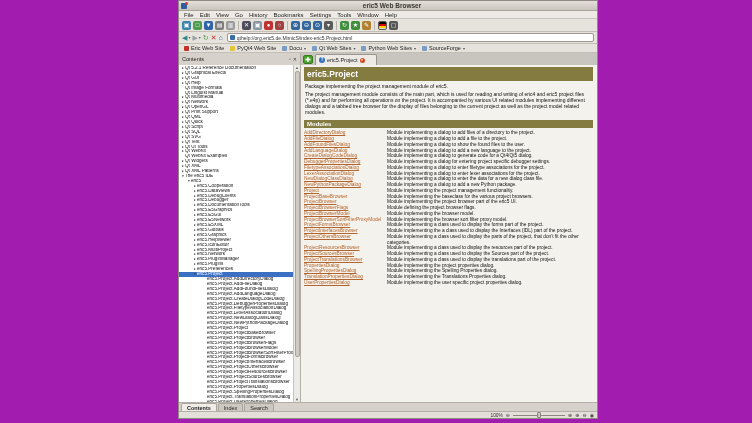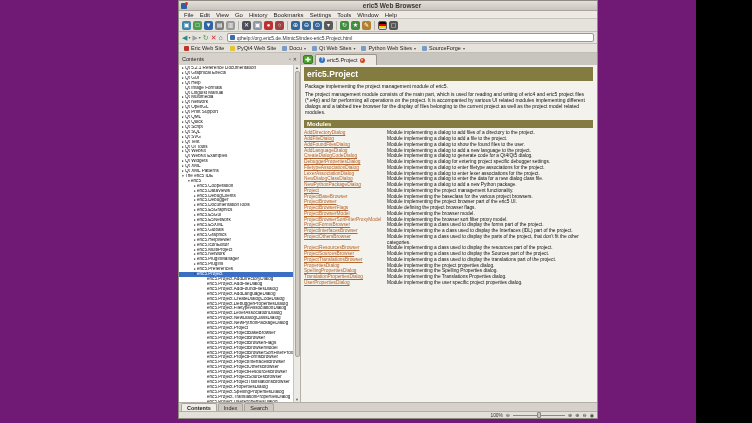--- a/index.html
+++ b/index.html
@@ -1,17 +1,17 @@
 <!DOCTYPE html>
 <html><head>
 <meta charset="utf-8">
 <style>
   html,body{margin:0;padding:0;background:#000;}
   *{box-sizing:border-box;}
-  .canvas{position:relative;width:696px;height:423px;background:#701a75;overflow:hidden;
+  .canvas{position:relative;width:752px;height:423px;background:#a21caf;overflow:hidden;
           font-family:"Liberation Sans","DejaVu Sans",sans-serif;color:#1a1a1a;}
   .window{position:absolute;left:178px;top:0;width:420px;height:419px;
           background:#dcd8d2;border:1px solid #8f8a82;display:flex;flex-direction:column;}
 
   
   .titlebar{height:10px;flex:0 0 10px;background:linear-gradient(#e3dfda,#c9c4bd);
             display:flex;align-items:center;border-bottom:1px solid #a9a49c;}
   .app-ico{width:6px;height:6px;margin-left:2px;background:#2f5f9e;border-radius:1px;position:relative;}
   .app-ico::after{content:"";position:absolute;right:-1px;top:-1px;width:3px;height:3px;background:#c33;border-radius:50%;}
   .title{flex:1;text-align:center;font-size:6.5px;font-weight:bold;color:#3a3833;line-height:10px;}

